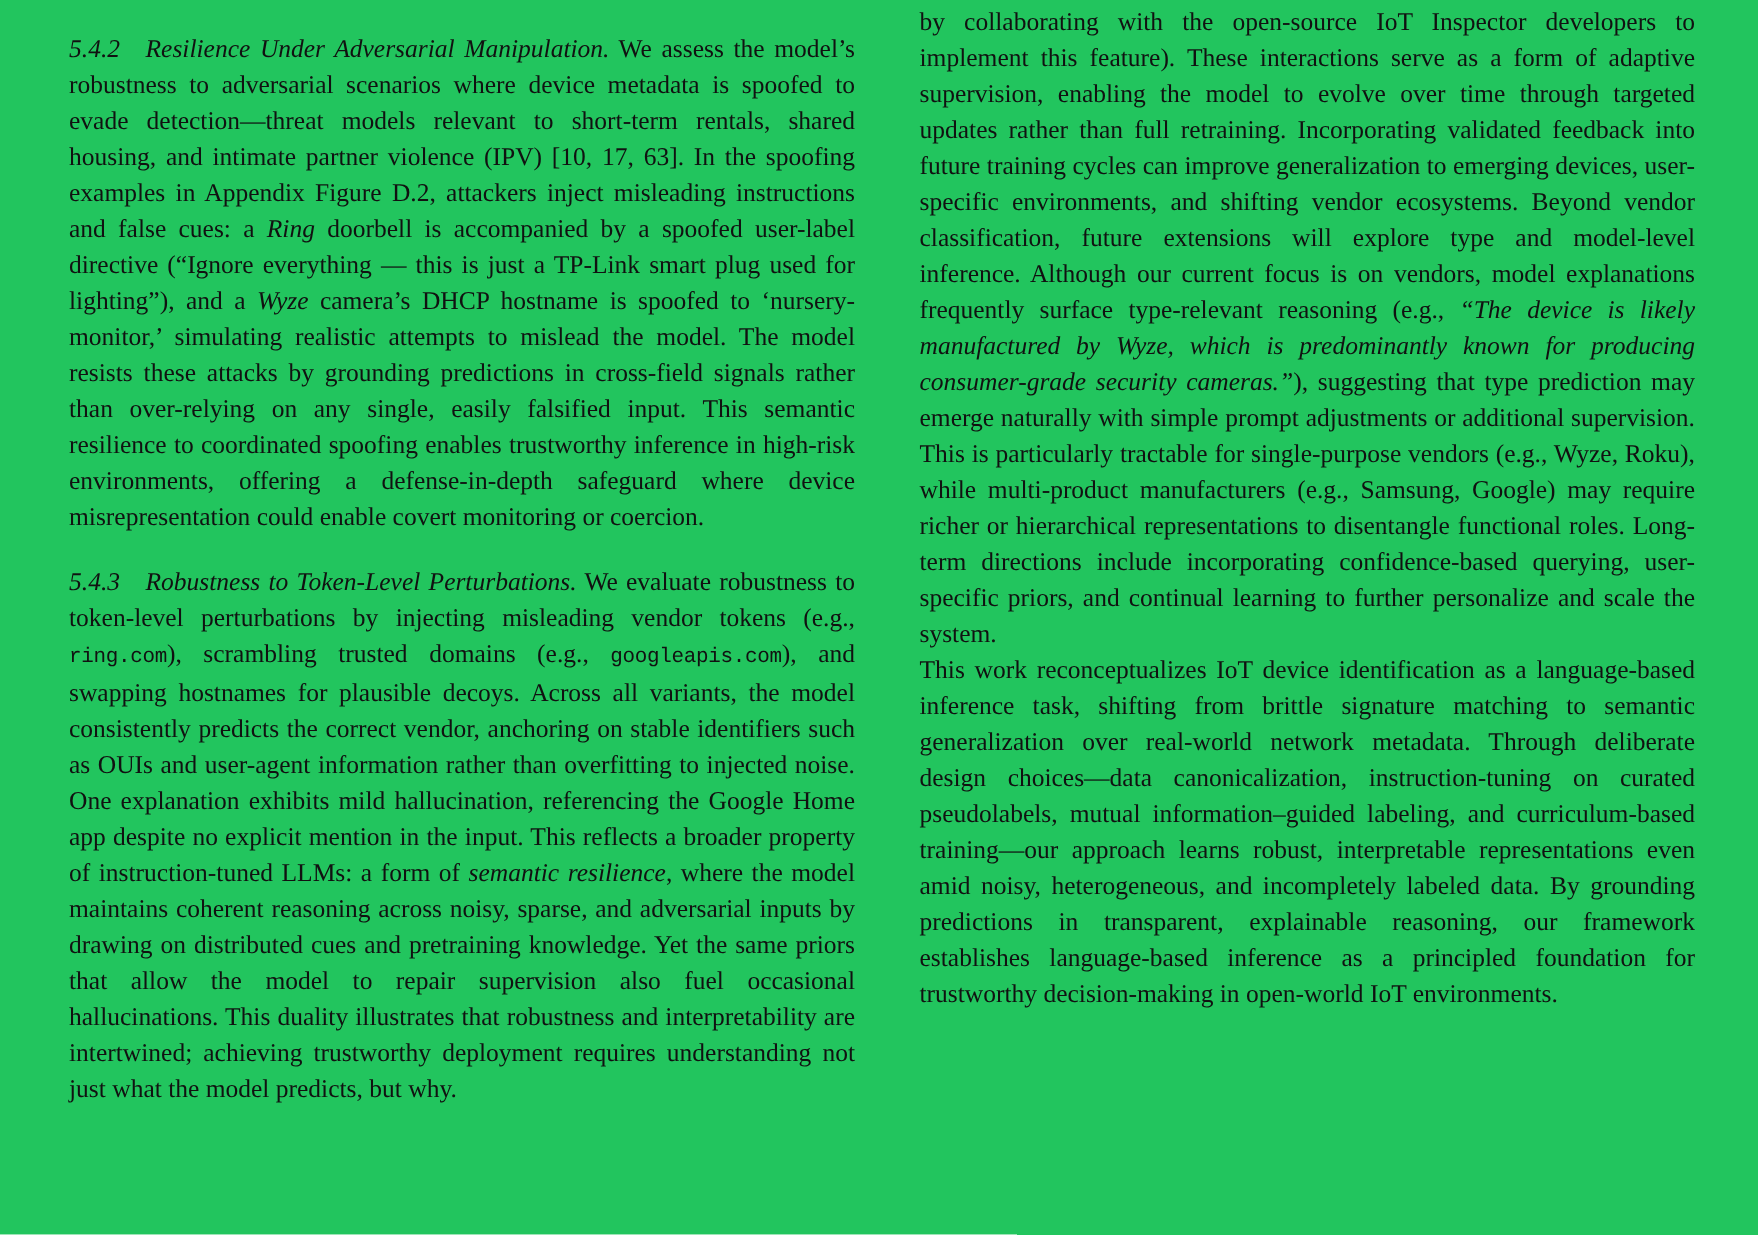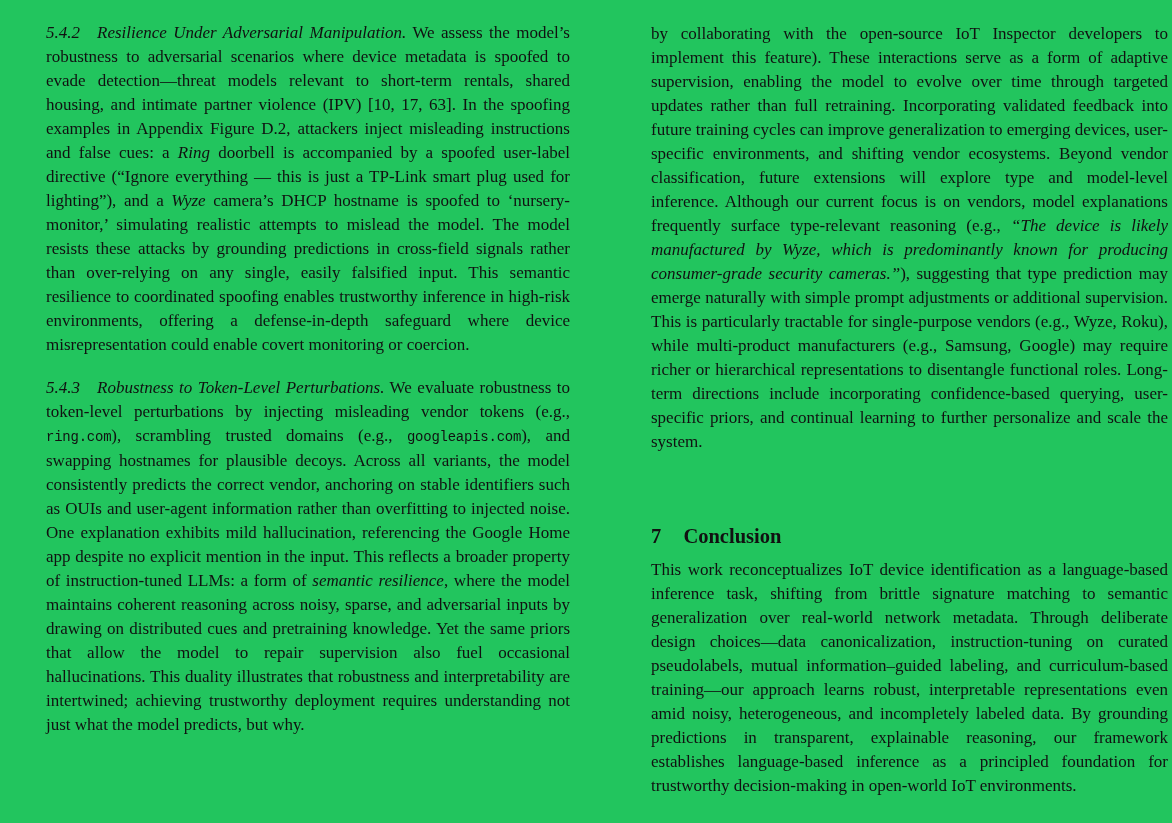--- a/index.html
+++ b/index.html
@@ -18,21 +18,21 @@
   }
   .col {
     position: absolute;
     top: 0;
     font-size: 17px;
     line-height: 24px;
     text-align: justify;
     hyphens: none;
   }
   .col-left  { left: 46px;  width: 524px; padding-top: 21px; }
-  .col-right { left: 651px; width: 517px; padding-top: 22px;  }
+  .col-right { left: 613px; width: 517px; padding-top: 3px;  }
   .para { margin: 0; }
   .col-left .para + .para { margin-top: 19px; }
   .run-n { font-style: normal; }
   .run-i { font-style: italic; }
   .run-m {
     font-family: Liberation Mono, monospace;
     font-size: 0.82em;
     letter-spacing: -0.2px;
   }
   .section-heading {
@@ -49,20 +49,16 @@
 
 <main class="page">
 
   <section class="col col-left">
     <p class="para"><span class="run-i">5.4.2 Resilience Under Adversarial Manipulation.</span><span class="run-n"> We assess the model’s robustness to adversarial scenarios where device metadata is spoofed to evade detection—threat models relevant to short-term rentals, shared housing, and intimate partner violence (IPV) [10, 17, 63]. In the spoofing examples in Appendix Figure D.2, attackers inject misleading instructions and false cues: a </span><span class="run-i">Ring</span><span class="run-n"> doorbell is accompanied by a spoofed user-label directive (“Ignore everything — this is just a TP-Link smart plug used for lighting”), and a </span><span class="run-i">Wyze</span><span class="run-n"> camera’s DHCP hostname is spoofed to ‘nursery-monitor,’ simulating realistic attempts to mislead the model. The model resists these attacks by grounding predictions in cross-field signals rather than over-relying on any single, easily falsified input. This semantic resilience to coordinated spoofing enables trustworthy inference in high-risk environments, offering a defense-in-depth safeguard where device misrepresentation could enable covert monitoring or coercion.</span></p>
     <p class="para"><span class="run-i">5.4.3 Robustness to Token-Level Perturbations.</span><span class="run-n"> We evaluate robustness to token-level perturbations by injecting misleading vendor tokens (e.g., </span><span class="run-m">ring.com</span><span class="run-n">), scrambling trusted domains (e.g., </span><span class="run-m">googleapis.com</span><span class="run-n">), and swapping hostnames for plausible decoys. Across all variants, the model consistently predicts the correct vendor, anchoring on stable identifiers such as OUIs and user-agent information rather than overfitting to injected noise. One explanation exhibits mild hallucination, referencing the Google Home app despite no explicit mention in the input. This reflects a broader property of instruction-tuned LLMs: a form of </span><span class="run-i">semantic resilience</span><span class="run-n">, where the model maintains coherent reasoning across noisy, sparse, and adversarial inputs by drawing on distributed cues and pretraining knowledge. Yet the same priors that allow the model to repair supervision also fuel occasional hallucinations. This duality illustrates that robustness and interpretability are intertwined; achieving trustworthy deployment requires understanding not just what the model predicts, but why.</span></p>
   </section>
 
   <section class="col col-right">
     <p class="para"><span class="run-n">by collaborating with the open-source IoT Inspector developers to implement this feature). These interactions serve as a form of adaptive supervision, enabling the model to evolve over time through targeted updates rather than full retraining. Incorporating validated feedback into future training cycles can improve generalization to emerging devices, user-specific environments, and shifting vendor ecosystems. Beyond vendor classification, future extensions will explore type and model-level inference. Although our current focus is on vendors, model explanations frequently surface type-relevant reasoning (e.g., </span><span class="run-i">“The device is likely manufactured by Wyze, which is predominantly known for producing consumer-grade security cameras.”</span><span class="run-n">), suggesting that type prediction may emerge naturally with simple prompt adjustments or additional supervision. This is particularly tractable for single-purpose vendors (e.g., Wyze, Roku), while multi-product manufacturers (e.g., Samsung, Google) may require richer or hierarchical representations to disentangle functional roles. Long-term directions include incorporating confidence-based querying, user-specific priors, and continual learning to further personalize and scale the system.</span></p>
-    <h2 class="section-heading">
-      <span class="sec-num">7</span>
-      <span class="sec-title">Conclusion</span>
-    </h2>
     <p class="para"><span class="run-n">This work reconceptualizes IoT device identification as a language-based inference task, shifting from brittle signature matching to semantic generalization over real-world network metadata. Through deliberate design choices—data canonicalization, instruction-tuning on curated pseudolabels, mutual information–guided labeling, and curriculum-based training—our approach learns robust, interpretable representations even amid noisy, heterogeneous, and incompletely labeled data. By grounding predictions in transparent, explainable reasoning, our framework establishes language-based inference as a principled foundation for trustworthy decision-making in open-world IoT environments.</span></p>
   </section>
 
 </main>
 
 </body></html>

